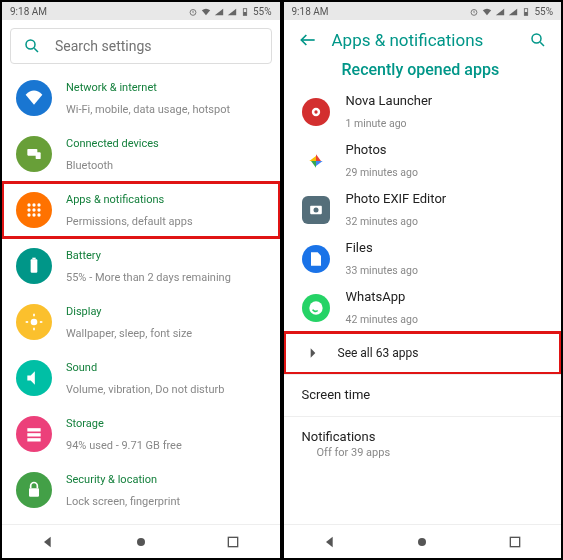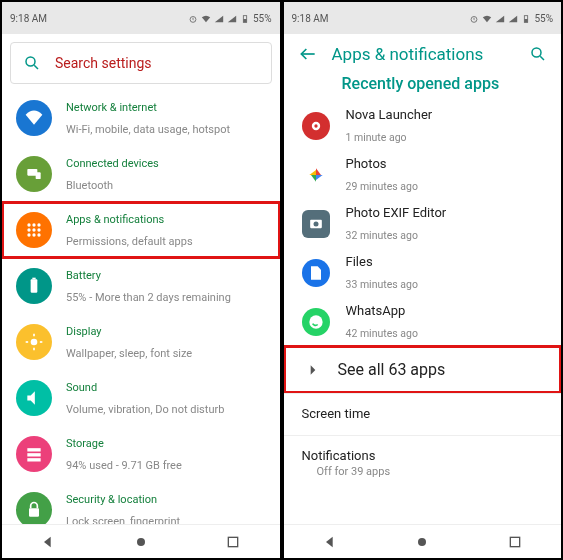--- a/index.html
+++ b/index.html
@@ -1,21 +1,21 @@
 <!DOCTYPE html>
 <html><head>
 <meta charset="utf-8">
 <style>
   * { box-sizing: border-box; margin: 0; padding: 0; }
   body { font-family: Roboto, -apple-system, sans-serif; background: #000; display: flex; width: 563px; height: 560px; }
   .phone { flex: 1; background: #fff; border: 2px solid #000; position: relative; display: flex; flex-direction: column; overflow: hidden; }
-  .statusbar { height: 32px; background: #e8e8e8; display: flex; align-items: center; justify-content: space-between; padding: 0 8px; font-size: 10px; color: #555; }
+  .statusbar { height: 18px; background: #e8e8e8; display: flex; align-items: center; justify-content: space-between; padding: 0 8px; font-size: 10px; color: #555; }
   .status-right { display: flex; align-items: flex-end; gap: 3px; }
   .status-ic { width: 10px; height: 10px; fill: #666; display: inline-block; }
-  .searchbar { margin: 8px 8px 6px 8px; border: 1px solid #ddd; border-radius: 4px; height: 42px; display: flex; align-items: center; padding: 0 12px; color: #b91c1c; font-size: 14px; }
+  .searchbar { margin: 8px 8px 6px 8px; border: 1px solid #ddd; border-radius: 4px; height: 36px; display: flex; align-items: center; padding: 0 12px; color: #737373; font-size: 14px; }
   .searchbar svg { width: 18px; height: 18px; margin-right: 14px; fill: none; stroke: #009688; stroke-width: 2; }
   .content { flex: 1; overflow: hidden; }
   .row { display: flex; align-items: center; padding: 10px 14px 10px 14px; background: #fff; }
   .row .ic-wrap { width: 36px; height: 36px; display: flex; align-items: center; justify-content: center; margin-right: 14px; flex-shrink: 0; border-radius: 50%; }
   .ic-wrap svg { width: 20px; height: 20px; fill: #fff; }
   .row-text .title { font-size: 11px; color: #15803d; }
   .row-text .sub { font-size: 11px; color: #888; margin-top: 9px; }
   .hl { outline: 3px solid #e01414; outline-offset: -2px; }
   .navbar { height: 34px; background: #fff; border-top: 1px solid #eee; display: flex; align-items: center; justify-content: space-around; }
   .navbar svg { width: 16px; height: 16px; fill: #555; }
@@ -289,21 +289,21 @@
     <div class="app-text">
         <div class="title">WhatsApp</div>
         <div class="sub">42 minutes ago</div>
       </div>
   </div>
 
   <div class="see-all hl">
     <svg viewBox="0 0 24 24">
         <path d="M8 4l8 8-8 8z"></path>
       </svg>
-    <span class="title" style="font-size:16px;color:#222">See all 63 apps</span>
+    <span class="title" style="font-size:12px;color:#222">See all 63 apps</span>
   </div>
   <div class="sep"></div>
   <div class="section">
     <div class="title">Screen time</div>
   </div>
   <div class="sep" style="margin-top:10px"></div>
   <div class="section">
     <div class="title">Notifications</div>
     <div class="sub">Off for 39 apps</div>
   </div>

